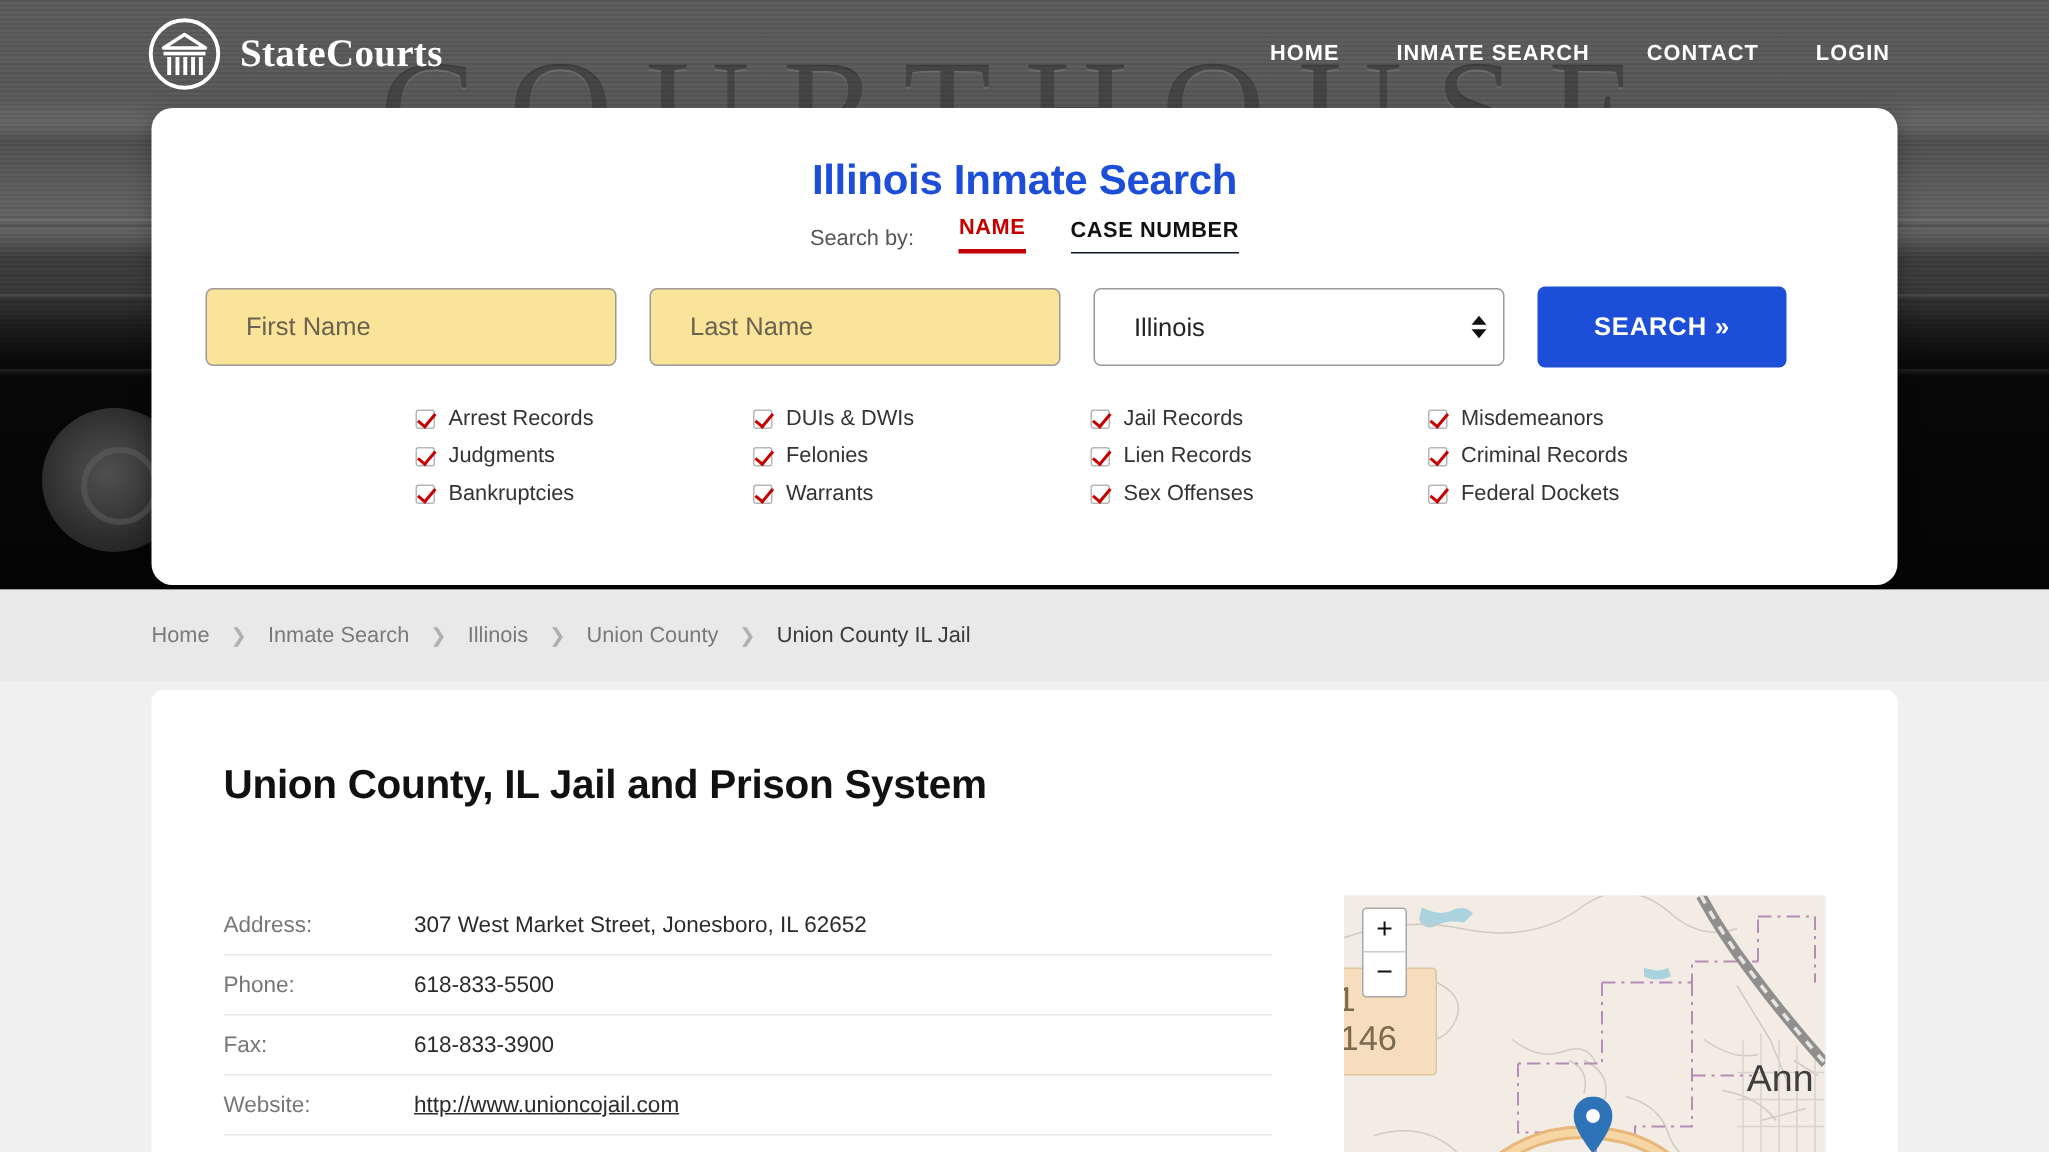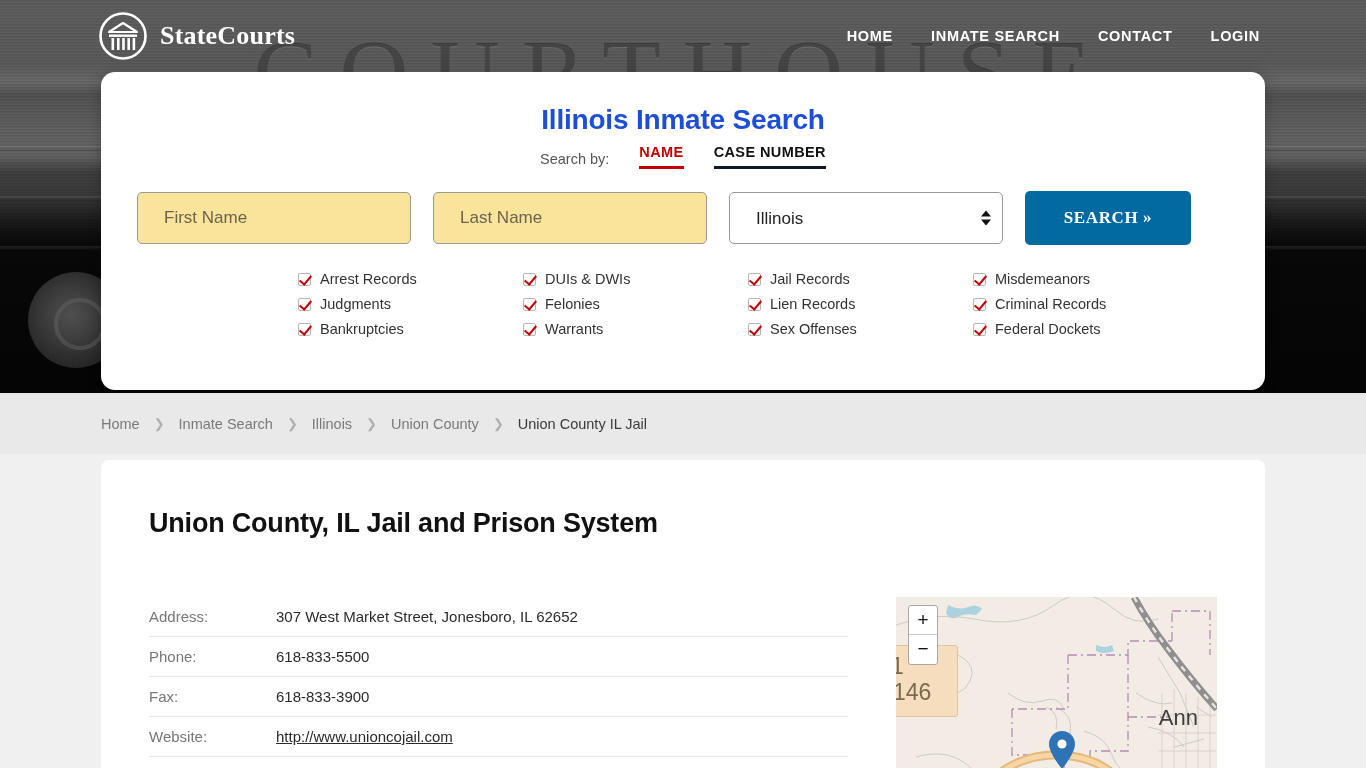--- a/index.html
+++ b/index.html
@@ -99,21 +99,21 @@
   .searchby-row {
     display: flex; align-items: flex-end; justify-content: center;
     gap: 30px; margin-top: 8px;
   }
   .searchby-label { font-size: 14.5px; color: #555; padding-bottom: 2px; }
   .tab {
     font-size: 14.5px; font-weight: 700; letter-spacing: .4px;
     padding-bottom: 6px; cursor: pointer;
   }
   .tab.active { color: #c40000; border-bottom: 3px solid #c40000; }
-  .tab.inactive { color: #111; border-bottom: 3px solid #0f172a; }
+  .tab.inactive { color: #111; border-bottom: 1px solid #0f172a; }
 
   .form-row {
     display: flex; align-items: center; gap: 22px;
     margin-top: 22px;
   }
   .fld {
     height: 52px;
     border: 1px solid #9a9a9a;
     border-radius: 5px;
     font-size: 17px;
@@ -137,35 +137,35 @@
   }
   .spin i {
     display: block; width: 0; height: 0;
     border-left: 5px solid transparent;
     border-right: 5px solid transparent;
   }
   .spin i.up { border-bottom: 6px solid #111; }
   .spin i.dn { border-top: 6px solid #111; }
   .btn-search {
     width: 166px; height: 54px;
-    background: #0369a1; color: #fff;
+    background: #1d4ed8; color: #fff;
     border: none; border-radius: 5px;
     font-size: 17px; font-weight: 700; letter-spacing: .6px;
     cursor: pointer;
-    font-family: Liberation Serif, serif;
+    font-family: Liberation Sans, sans-serif;
   }
 
   .checks {
     display: grid;
     grid-template-columns: repeat(4, 1fr);
     row-gap: 9px;
     margin: 26px 26px 0 140px;
     max-width: 900px;
   }
-  .chk { display: flex; align-items: center; gap: 9px; font-size: 14.5px; color: #333; margin-left: 21px; }
+  .chk { display: flex; align-items: center; gap: 9px; font-size: 14.5px; color: #333; }
   .chk .box {
     width: 13px; height: 13px;
     border: 1px solid #b6b6b6; border-radius: 2px;
     position: relative; flex: none;
   }
   .chk .box::after {
     content: "";
     position: absolute; left: 3px; top: -1px;
     width: 5px; height: 10px;
     border: solid #c40000;
@@ -247,22 +247,22 @@
   .shield span {
     position: absolute; left: 10px; bottom: 10px;
     font-size: 23px; color: #7a6a4f; font-weight: 400;
   }
   .shield span.top { bottom: 36px; left: 8px; }
   .pin {
     position: absolute; left: 153px; top: 134px;
     width: 26px; height: 38px; z-index: 3;
   }
   .maplabel {
-    position: absolute; right: 19px; top: 108px;
-    font-size: 22px; color: #3d3d3d;
+    position: absolute; right: 8px; top: 108px;
+    font-size: 25px; color: #3d3d3d;
     font-family: "Liberation Sans", sans-serif;
     z-index: 2;
   }
 </style>
 </head>
 <body>
 
 <div class="hero">
   <div class="hero-photo"></div>
   <div class="ledge a"></div>

